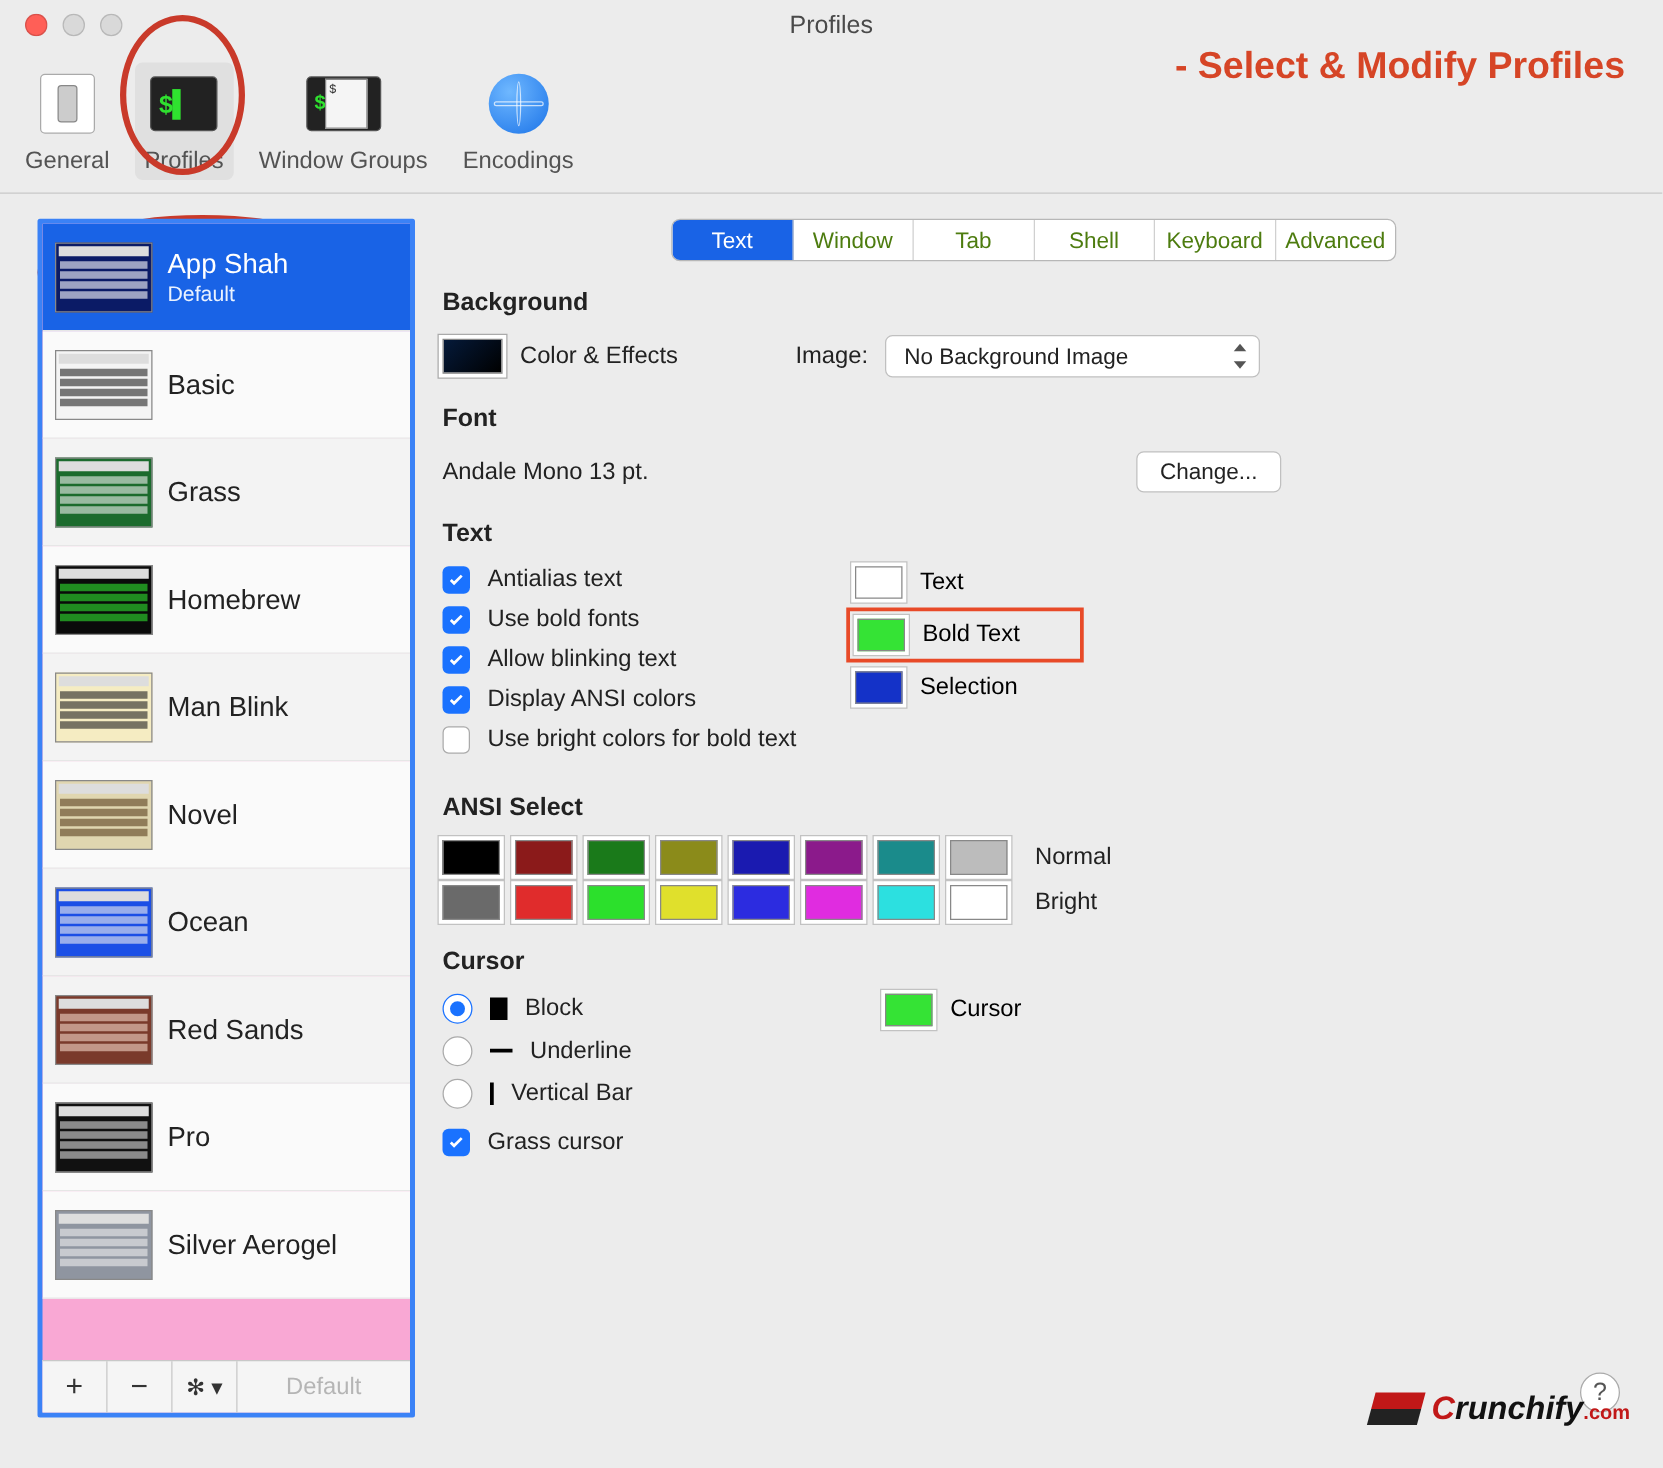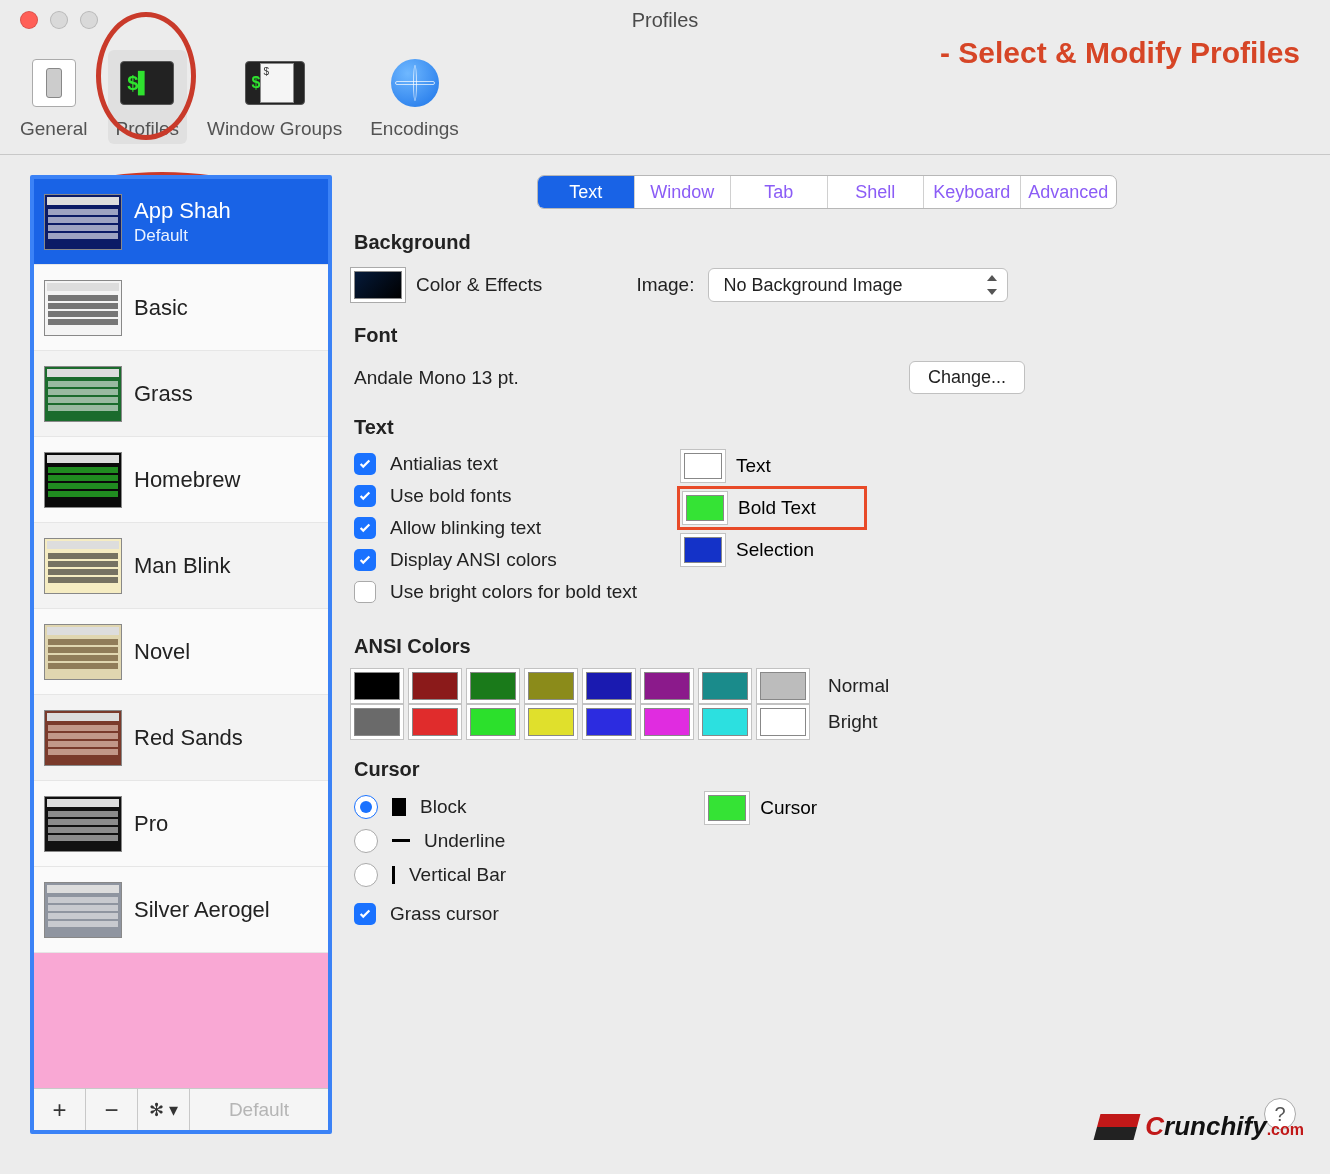--- a/index.html
+++ b/index.html
@@ -40,21 +40,21 @@
   .profile-sub { font-size: 17px; color: #eaf2ff; margin-top: 2px; }
   
   .sidebar-foot { height: 42px; border-top: 1px solid #c8c8c8; background: #f5f5f5; display: flex; align-items: stretch; }
   .footbtn { width: 52px; display: flex; align-items: center; justify-content: center; border-right: 1px solid #c8c8c8; font-size: 24px; color: #333; }
   .footbtn.gear { font-size: 18px; }
   .footbtn.def { flex: 1; color: #b5b5b5; font-size: 19px; border-right: none; }
   
   
   .panel { flex: 1; background: #ececec; position: relative; }
   .seg { display: flex; margin: 0 auto 20px; width: 580px; border: 1px solid #b7b7b7; border-radius: 7px; overflow: hidden; background: #fff; height: 34px; }
-  .seg-item { flex: 1; display: flex; align-items: center; justify-content: center; font-size: 18px; color: #8b5cf6; border-right: 1px solid #d0d0d0; }
+  .seg-item { flex: 1; display: flex; align-items: center; justify-content: center; font-size: 18px; color: #4d7c0f; border-right: 1px solid #d0d0d0; }
   .seg-item:last-child { border-right: none; }
   .seg-item.sel { background: #1963e6; color: #fff; }
   
   .section-h { font-size: 20px; font-weight: 600; color: #222; margin: 22px 0 14px; }
   .row { display: flex; align-items: center; gap: 14px; font-size: 19px; color: #222; margin-bottom: 10px; }
   .swatch { width: 48px; height: 28px; border: 1px solid #888; box-shadow: 0 0 0 3px #fff, 0 0 0 4px #aaa; }
   
   .popup { background: #fff; border: 1px solid #c0c0c0; border-radius: 6px; height: 34px; display: flex; align-items: center; padding: 0 28px 0 14px; font-size: 18px; color: #222; position: relative; min-width: 300px; }
   .popup::after { content: ""; position: absolute; right: 10px; top: 50%; width: 0; height: 0; transform: translateY(-50%); }
   .updown { position:absolute; right:8px; top:6px; bottom:6px; width:14px;}
@@ -231,20 +231,32 @@
             <div class="line l1" style="background: rgb(90, 64, 32); opacity: 0.6;"></div>
             <div class="line l2" style="background: rgb(90, 64, 32); opacity: 0.6;"></div>
             <div class="line l3" style="background: rgb(90, 64, 32); opacity: 0.6;"></div>
             <div class="line l4" style="background: rgb(90, 64, 32); opacity: 0.6;"></div>
           </div>
           <div>
             <div class="profile-name">Novel</div>
           </div>
         </div>
         <div class="profile-row">
+          <div class="thumb" style="background: rgb(27, 79, 230);">
+            <div class="bar"></div>
+            <div class="line l1" style="background: rgb(238, 238, 238); opacity: 0.6;"></div>
+            <div class="line l2" style="background: rgb(238, 238, 238); opacity: 0.6;"></div>
+            <div class="line l3" style="background: rgb(238, 238, 238); opacity: 0.6;"></div>
+            <div class="line l4" style="background: rgb(238, 238, 238); opacity: 0.6;"></div>
+          </div>
+          <div>
+            <div class="profile-name">Ocean</div>
+          </div>
+        </div>
+        <div class="profile-row">
           <div class="thumb" style="background: rgb(122, 58, 43);">
             <div class="bar"></div>
             <div class="line l1" style="background: rgb(242, 214, 198); opacity: 0.6;"></div>
             <div class="line l2" style="background: rgb(242, 214, 198); opacity: 0.6;"></div>
             <div class="line l3" style="background: rgb(242, 214, 198); opacity: 0.6;"></div>
             <div class="line l4" style="background: rgb(242, 214, 198); opacity: 0.6;"></div>
           </div>
           <div>
             <div class="profile-name">Red Sands</div>
           </div>
@@ -358,21 +370,21 @@
             <div class="swbox" id="boldcolor" style="background: rgb(53, 227, 53);"></div>
             <span>Bold Text</span>
           </div>
         <div class="textcolor-row">
             <div class="swbox" id="selcolor" style="background: rgb(20, 50, 200);"></div>
             <span>Selection</span>
           </div>
       </div>
     </div>
 
-    <div class="section-h">ANSI Colors</div>
+    <div class="section-h">ANSI Select</div>
     <div class="color-set-row" id="ansi-normal">
         <div class="sw" style="background: rgb(0, 0, 0);"></div>
         <div class="sw" style="background: rgb(139, 26, 26);"></div>
         <div class="sw" style="background: rgb(26, 122, 26);"></div>
         <div class="sw" style="background: rgb(139, 139, 26);"></div>
         <div class="sw" style="background: rgb(26, 26, 176);"></div>
         <div class="sw" style="background: rgb(139, 26, 139);"></div>
         <div class="sw" style="background: rgb(26, 139, 139);"></div>
         <div class="sw" style="background: rgb(188, 188, 188);"></div>
         <span class="set-label">Normal</span>

